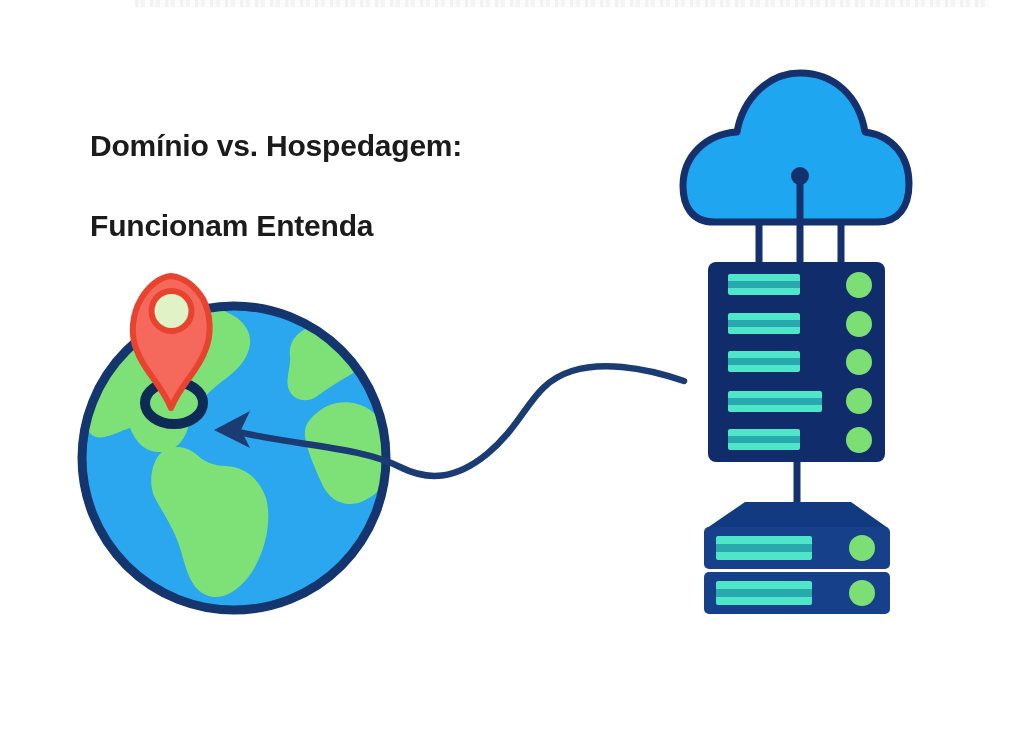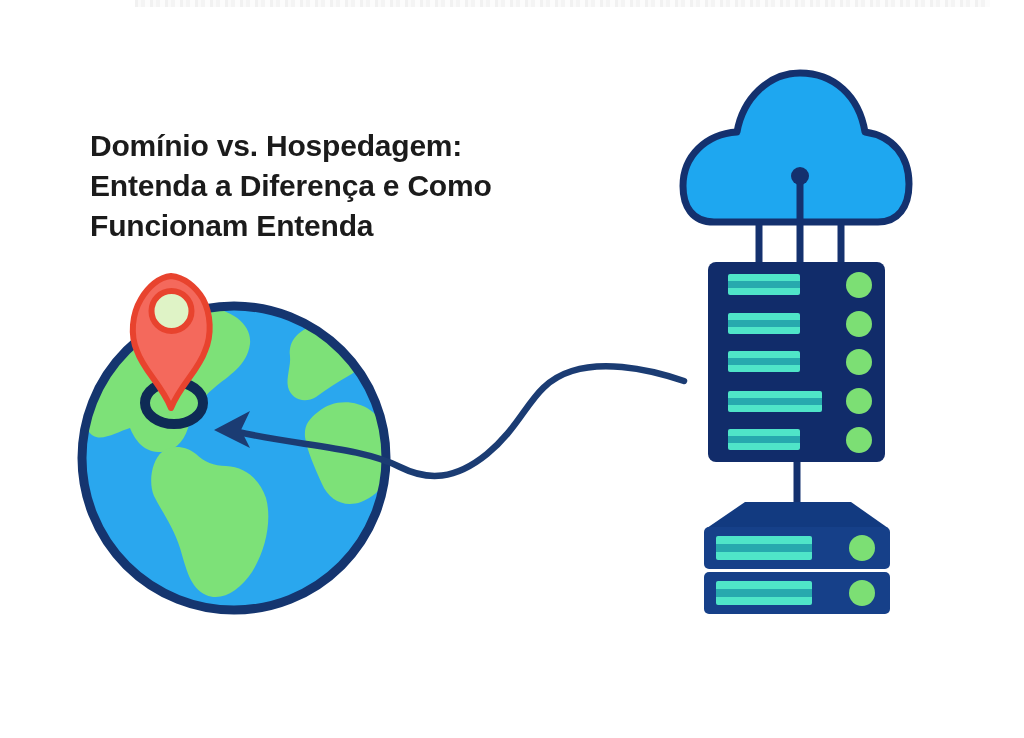--- a/index.html
+++ b/index.html
@@ -38,21 +38,21 @@
 </style>
 </head>
 <body>
 
 <div class="canvas">
 
   <div class="top-artifact"></div>
 
   <div class="title">
     <span>Domínio vs. Hospedagem:</span><br>
-    <span>Entenda a Diferença e Como</span><br>
+    <br>
     <span>Funcionam Entenda</span>
   </div>
 
   <svg class="illustration" width="1024" height="738" viewBox="0 0 1024 738">
     <defs>
       <clipPath id="globeClip">
           <circle cx="234" cy="458" r="152"></circle>
         </clipPath>
     </defs>
 

